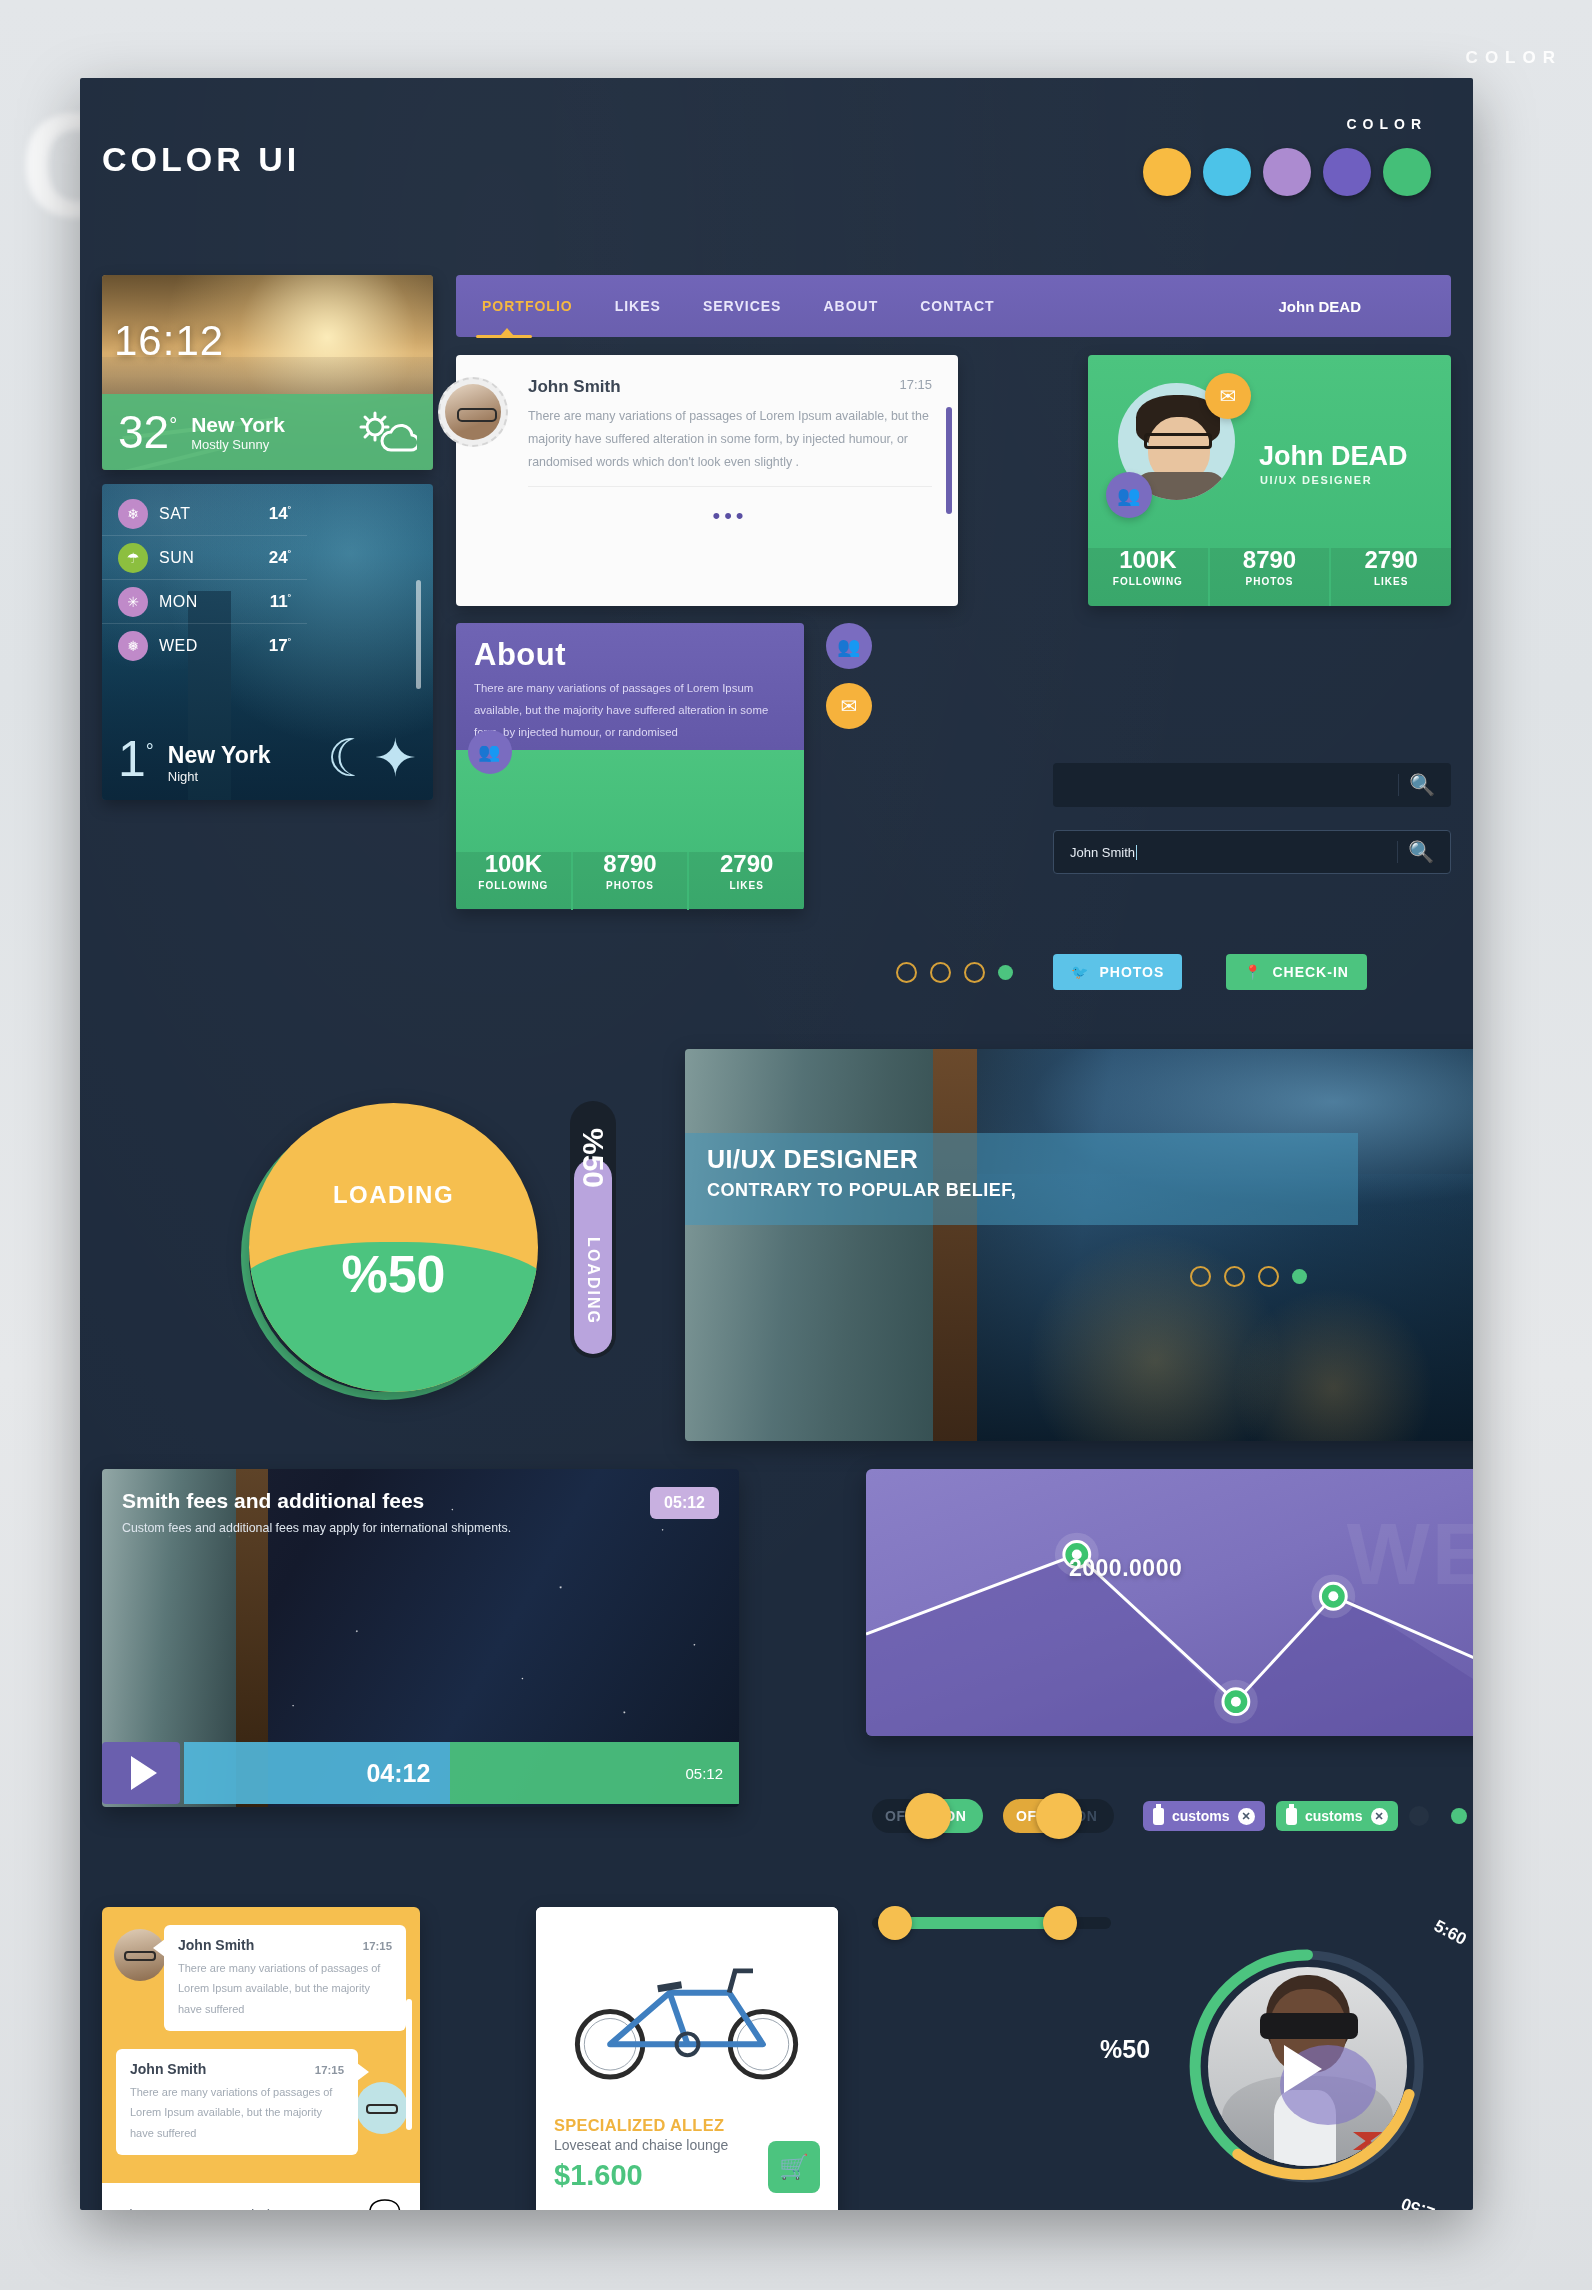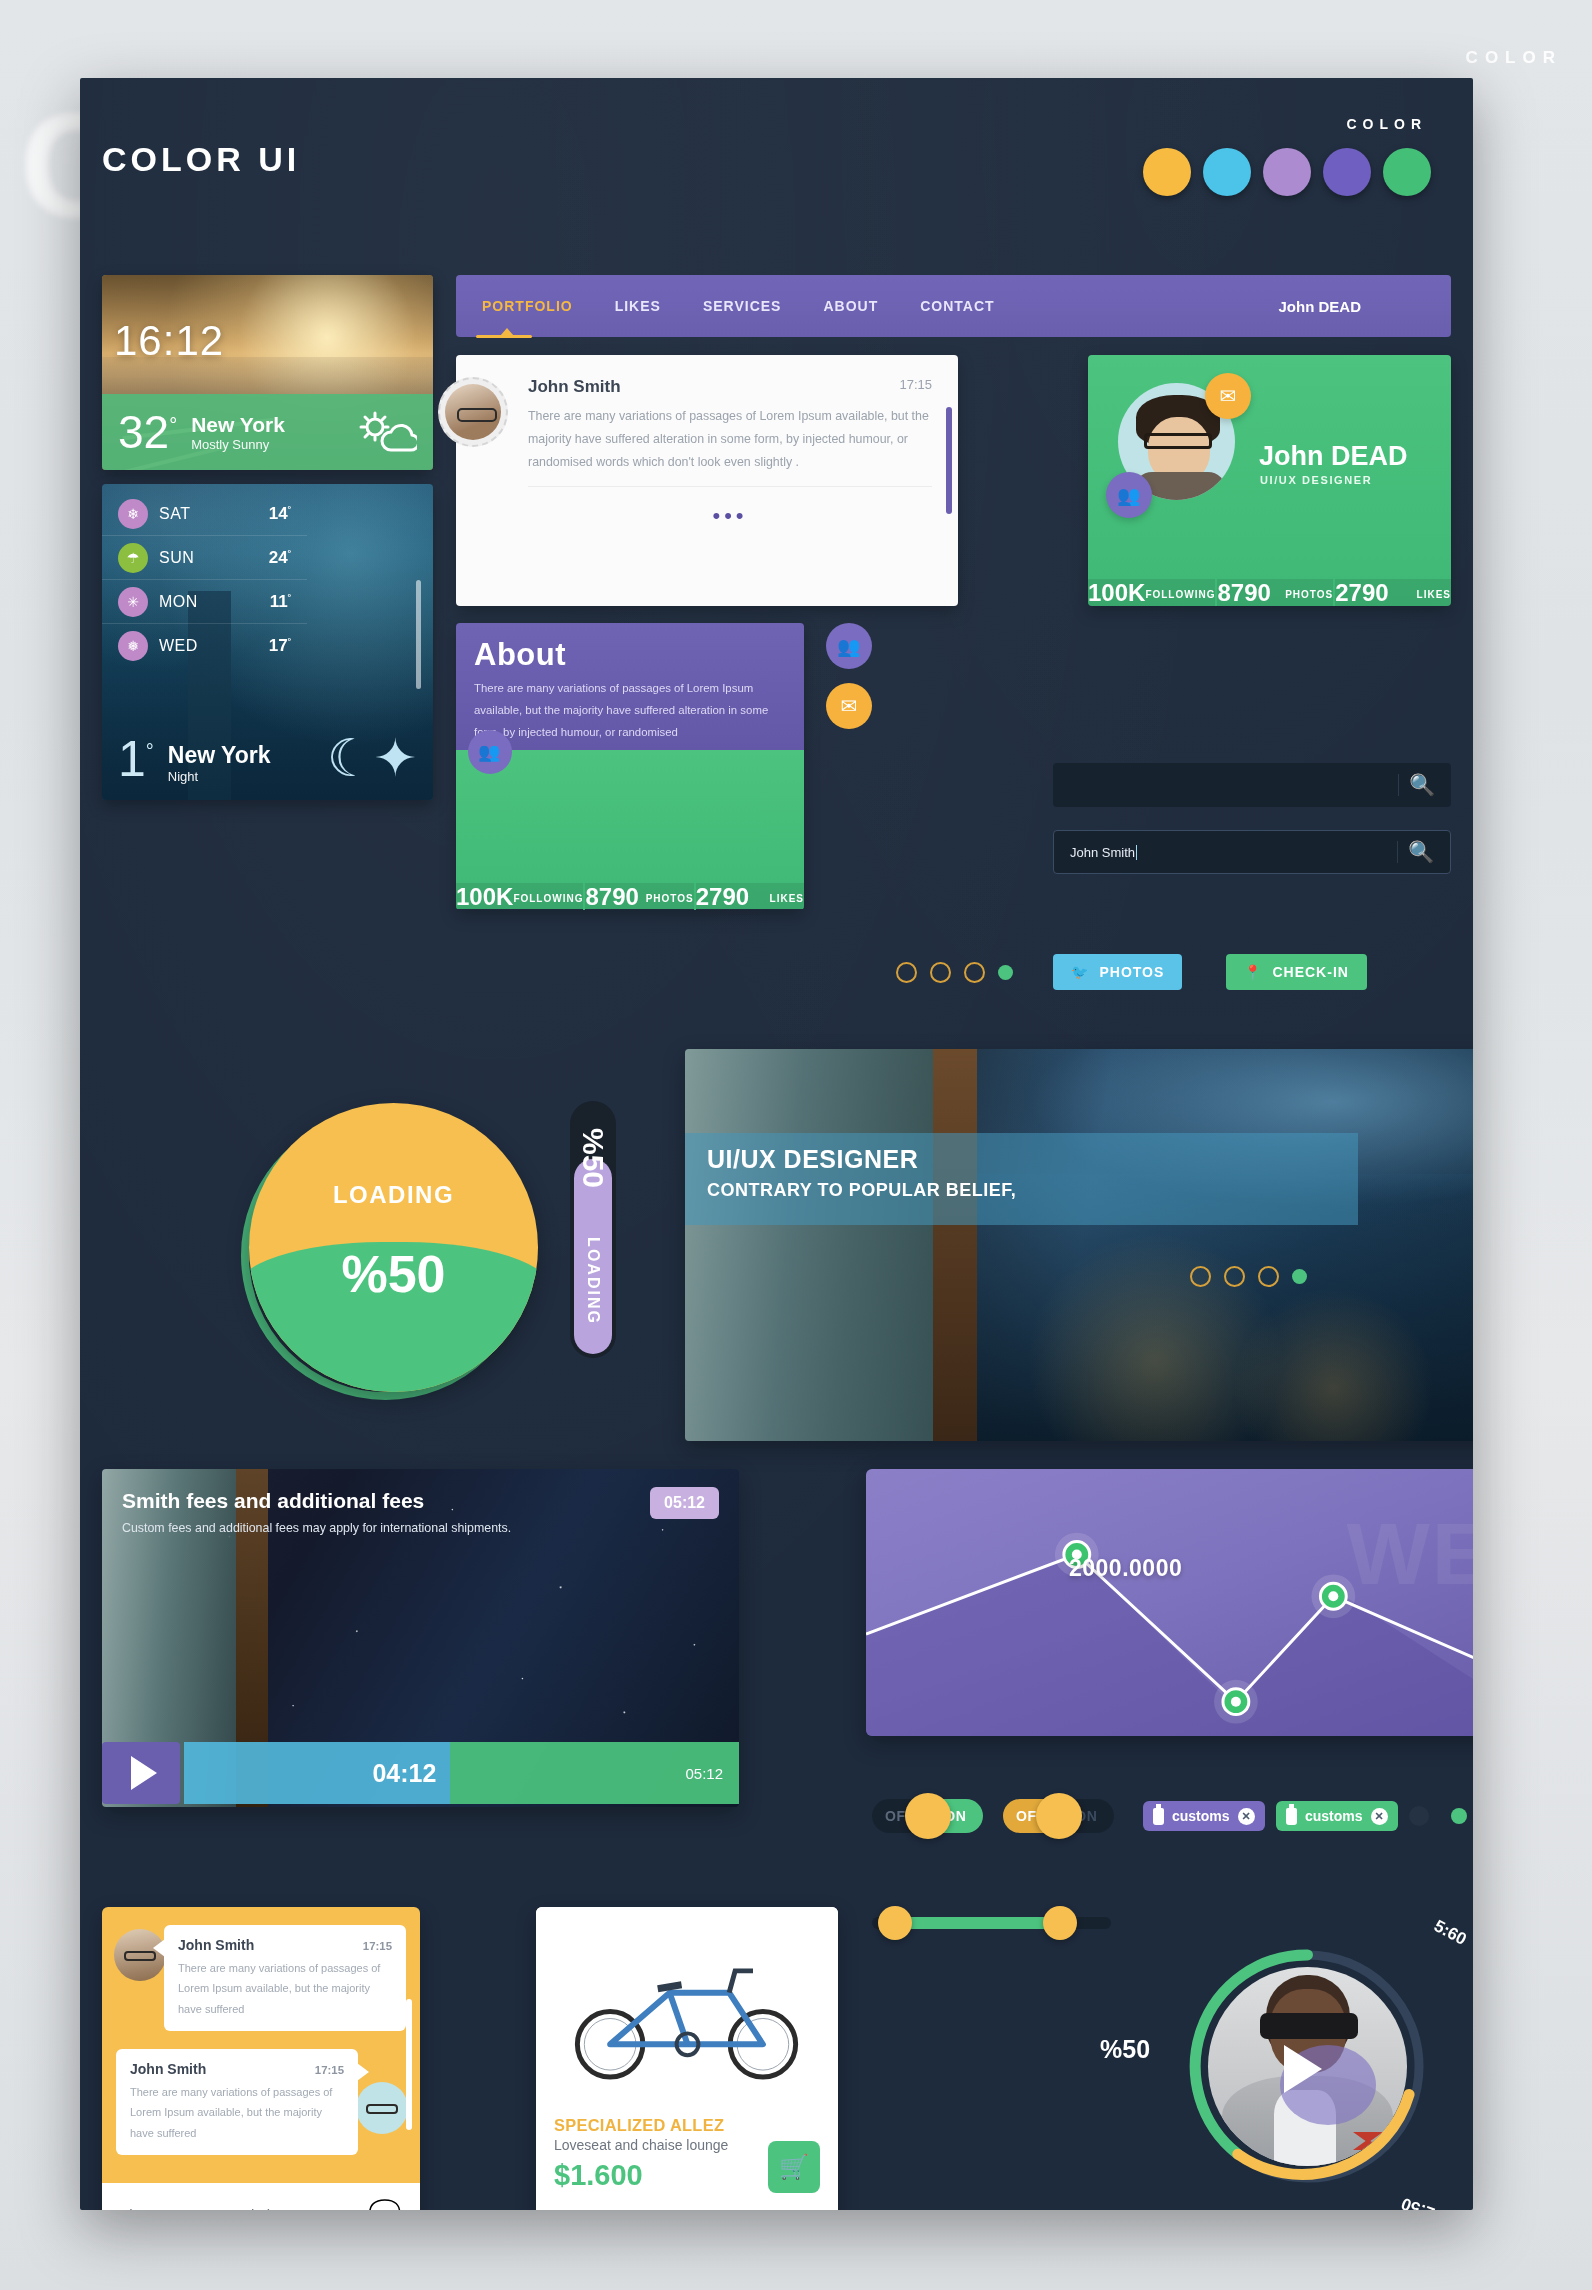--- a/index.html
+++ b/index.html
@@ -190,22 +190,22 @@
   .pf-mail{ position:absolute; left:117px; top:18px; width:46px; height:46px; border-radius:50%;
      background:#f6b23c; display:flex; align-items:center; justify-content:center;
      color:#fff; font-size:20px; box-shadow:0 3px 7px rgba(0,0,0,.18); }
   .pf-users{ position:absolute; left:18px; top:117px; width:46px; height:46px; border-radius:50%;
      background:#7a6cc0; display:flex; align-items:center; justify-content:center;
      color:#fff; font-size:19px; box-shadow:0 3px 7px rgba(0,0,0,.18); }
   .pf-name{ position:absolute; left:171px; top:86px; color:#fff; font-size:27px; font-weight:700; }
   .pf-role{ position:absolute; left:172px; top:119px; color:#e9fbef; font-size:11px;
      letter-spacing:1.6px; font-weight:700; }
   .pf-stats{ position:absolute; left:0; bottom:0; width:100%; height:58px; display:flex; }
-  .pf-stat{ flex:1; background:rgba(0,0,0,.09); display:flex; flex-direction:row;
-     align-items:center; justify-content:space-between; border-right:2px solid rgba(63,184,118,1);margin-top:31px; }
+  .pf-stat{ flex:1; background:rgba(0,0,0,.09); display:flex; flex-direction:column;
+     align-items:center; justify-content:flex-start; border-right:2px solid rgba(63,184,118,1); }
   .pf-stat:last-child{ border-right:none; }
   .pf-stat .n{ color:#fff; font-size:24px; font-weight:700; line-height:1; }
   .pf-stat .l{ color:#fff; font-size:10px; letter-spacing:1px; font-weight:700; margin-top:4px; }
 
   
   .about-card {
     position:absolute; left:376px; top:545px; width:348px; height:287px; border-radius:4px;
     overflow:hidden; box-shadow:0 6px 16px rgba(0,0,0,.25);
   }
   .about-top{ height:127px; background:linear-gradient(180deg,#6f64b4,#6358a8); padding:14px 18px; }
@@ -322,21 +322,21 @@
   .video-sub{ position:absolute; left:20px; top:52px; color:#dfe6ee; font-size:12.4px; }
   .video-chip{ position:absolute; right:20px; top:18px; background:#c8b0e0; color:#fff;
     font-size:16px; font-weight:700; padding:7px 14px; border-radius:6px; }
   .video-ctrl{ position:absolute; left:0; bottom:0; width:100%; height:68px; display:flex; align-items:center; }
   .play-btn{ width:78px; height:62px; background:#6a5fae; border-radius:4px; display:flex;
     align-items:center; justify-content:center; }
   .play-tri{ width:0; height:0; border-top:17px solid transparent; border-bottom:17px solid transparent;
     border-left:26px solid #fff; margin-left:6px; }
   .vprog{ flex:1; height:62px; margin-left:4px; display:flex; position:relative; }
   .vprog .done{ width:48%; background:rgba(82,185,222,.9); display:flex; align-items:center;
-    justify-content:flex-end; padding-right:14px; color:#fff; font-size:25px; font-weight:700; }
+    justify-content:flex-end; padding-right:20px; color:#fff; font-size:25px; font-weight:700; }
   .vprog .rest{ flex:1; background:rgba(76,196,127,.92); display:flex; align-items:center;
     justify-content:flex-end; padding-right:16px; color:#fff; font-size:15px; }
 
   
   .chart {
     position:absolute; left:786px; top:1391px; width:704px; height:267px; border-radius:6px;
     overflow:hidden; background:linear-gradient(160deg,#8b80c8 0%,#7d72bd 45%,#6559a6 100%);
     box-shadow:0 8px 22px rgba(0,0,0,.3);
   }
   .chart .wedge{ position:absolute; left:0; bottom:0; width:100%; height:100%;

